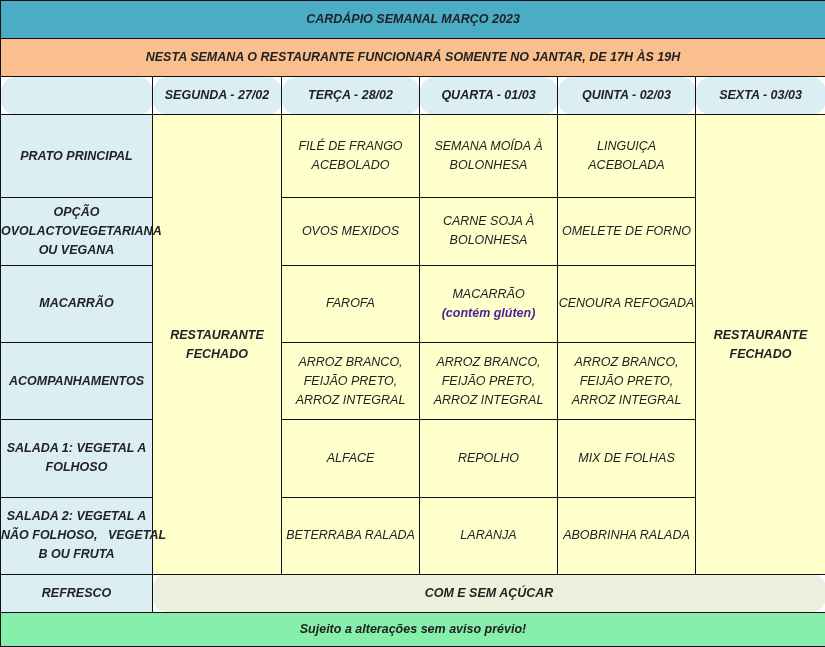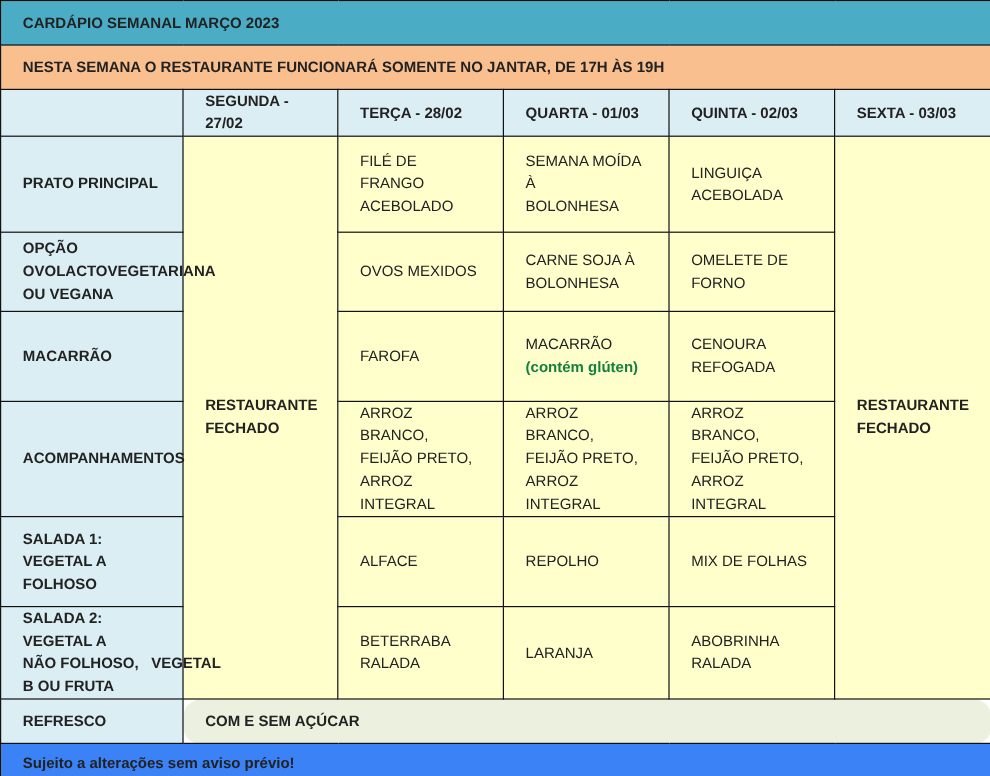--- a/index.html
+++ b/index.html
@@ -1,28 +1,28 @@
 <!DOCTYPE html>
 <html><head>
 <meta charset="utf-8">
 <style>
   html, body { margin:0; padding:0; background:#ffffff; }
   body { width:825px; height:647px; overflow:hidden; font-family:"Liberation Sans", sans-serif; }
   .sheet { position:relative; width:825px; height:647px; box-sizing:border-box; }
   table.menu { border-collapse:collapse; table-layout:fixed; width:825px; height:647px; }
-  table.menu td { border:1.5px solid #111; text-align:left; vertical-align:middle; padding:0 18px; color:#222; font-size:12.5px; line-height:19px; box-sizing:border-box; }
+  table.menu td { border:1.5px solid #111; text-align:center; vertical-align:middle; padding:0 0; color:#222; font-size:12.5px; line-height:19px; box-sizing:border-box;font-style:italic; }
   .title-row td { background:#4bacc6; font-weight:bold; font-size:13px; color:#111; height:37px; }
   .notice-row td { background:#f9bf8f; font-weight:bold; font-size:14px; color:#111; height:37px;margin-top:22px; }
-  .header-row td { background:#dbeef4; font-weight:bold; font-size:11px; height:37px; color:#222; }
+  .header-row td { background:#dbeef4; font-weight:bold; font-size:11px; height:37px; color:#222;border-radius:15px; }
   td.label { background:#dbeef4; font-weight:bold; font-size:11px; line-height:17px; color:#222; }
   td.cell { background:#ffffcc; }
   td.closed { background:#ffffcc; font-weight:bold; font-size:14px; line-height:21px; color:#111; }
   td.drink { background:#ebf1de; font-size:11px; font-weight:bold; color:#222;border-radius:14px; }
-  .footer-row td { background:#3b82f6; font-weight:bold; font-size:14px; color:#111; height:33px; }
-  .note { color:#15803d; font-weight:bold; display:block; }
+  .footer-row td { background:#86efac; font-weight:bold; font-size:14px; color:#111; height:33px; }
+  .note { color:#4c1d95; font-weight:bold; display:block; }
   .line { display:block; }
 </style>
 </head>
 <body>
 
 <div class="sheet">
 <table class="menu">
   <colgroup>
     <col style="width:152px">
         <col style="width:129px">

